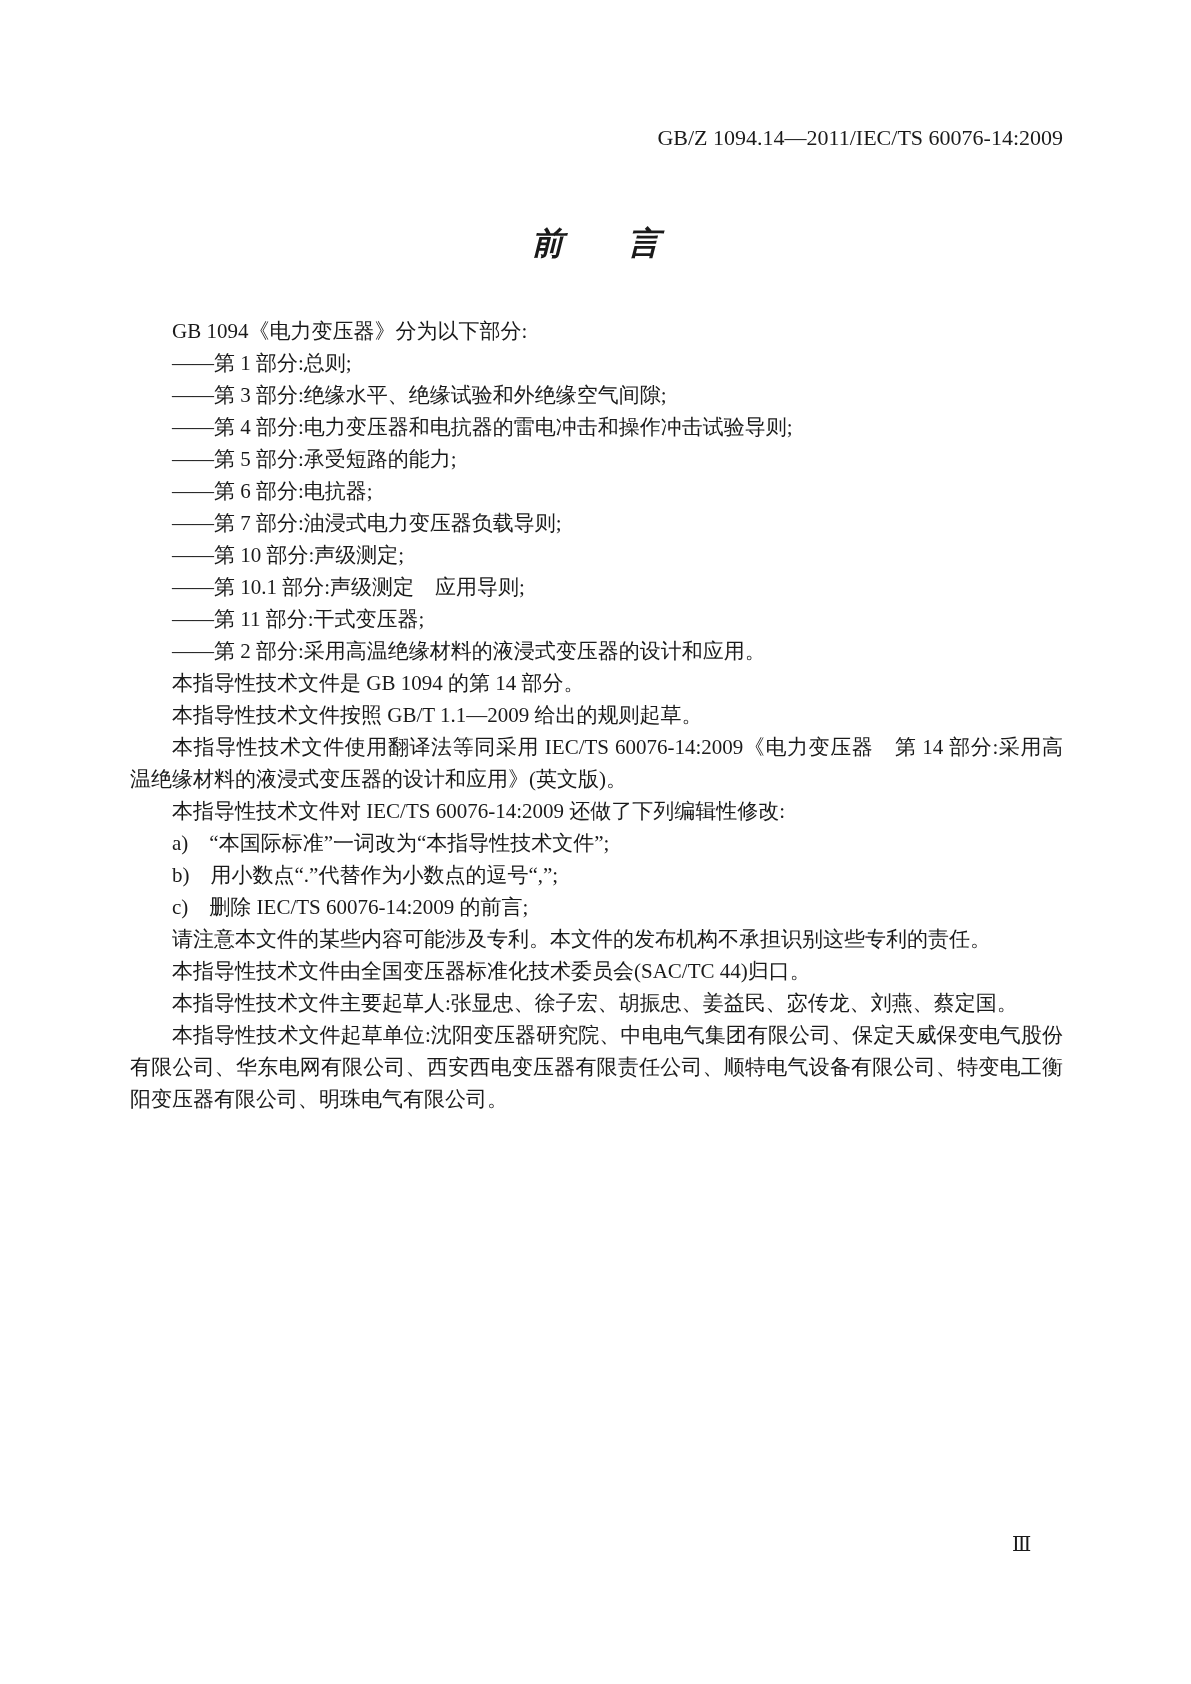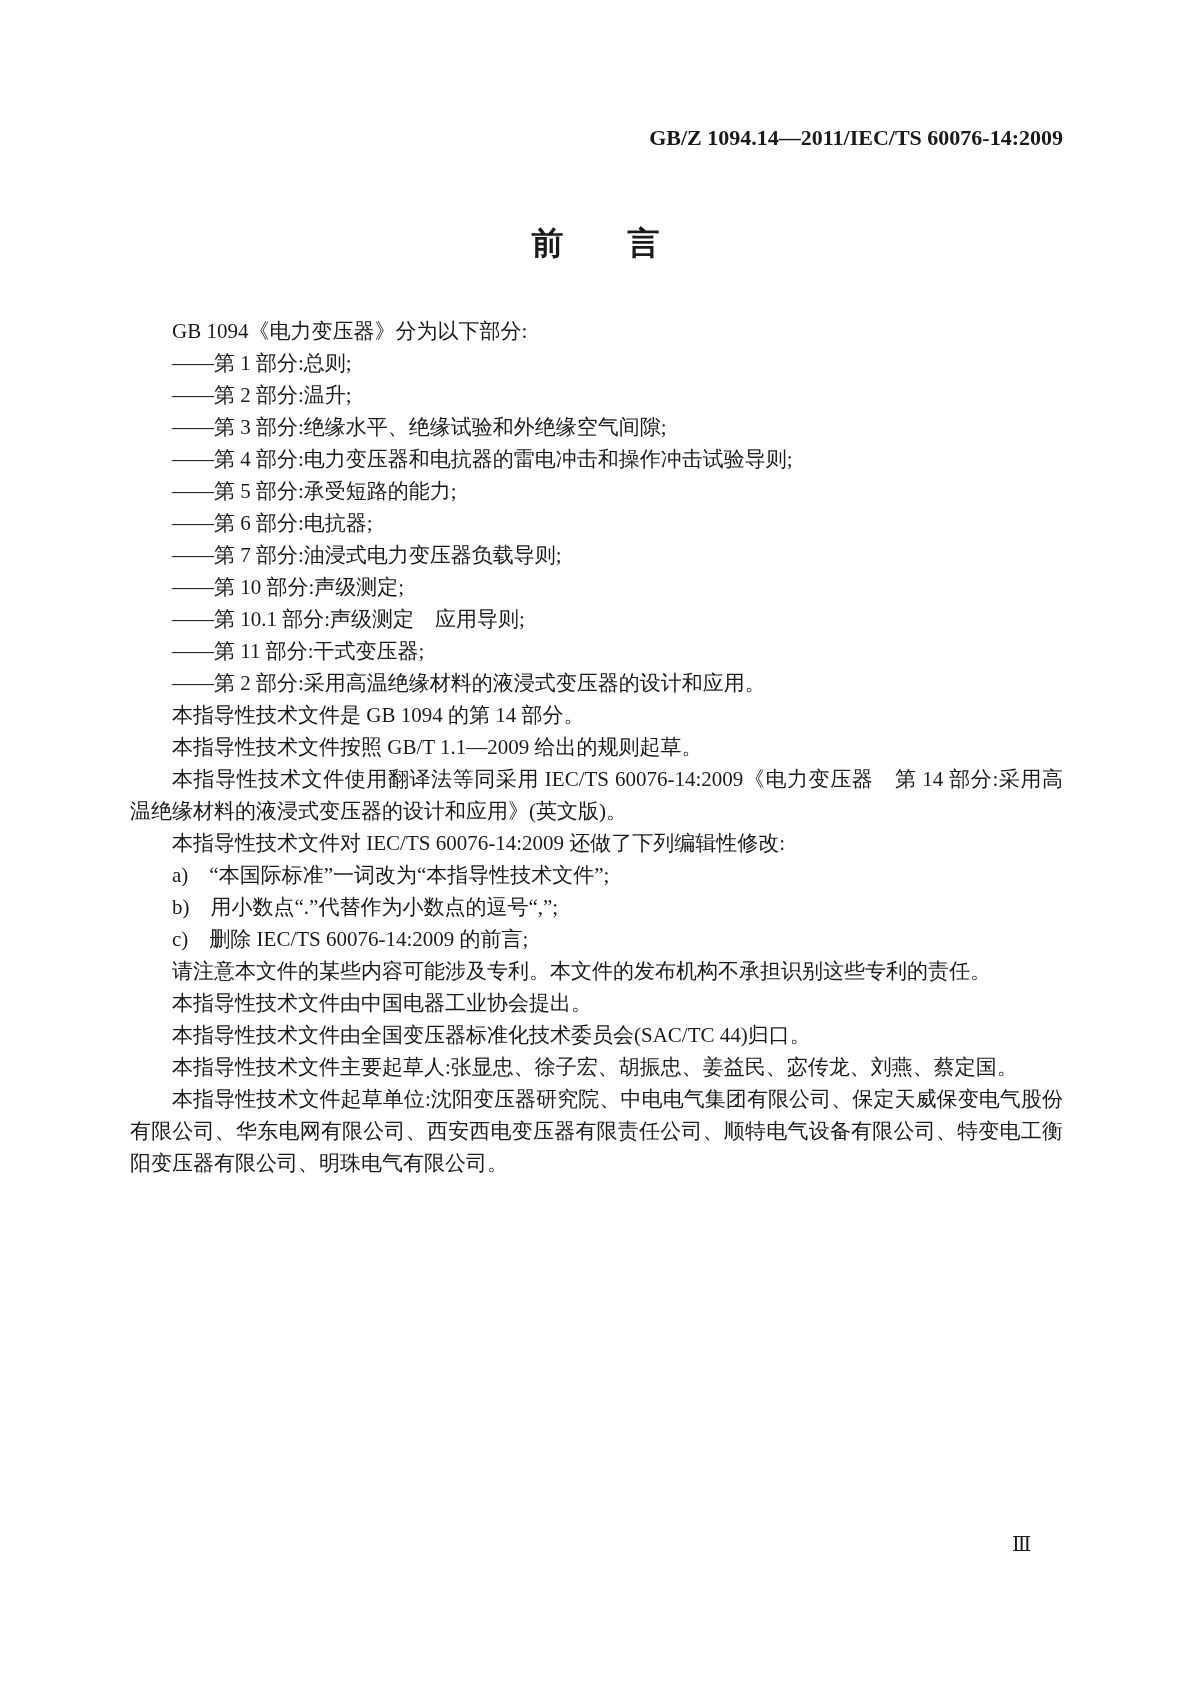--- a/index.html
+++ b/index.html
@@ -15,34 +15,35 @@
     background: #ffffff;
     color: #1a1a1a;
     font-family: "Liberation Serif", "DejaVu Serif", serif;
     overflow: hidden;
   }
   .std-header {
     position: absolute;
     top: 125px;
     right: 128px;
     font-size: 22px;
-    font-weight: bold;
+    font-weight: normal;
     white-space: nowrap;
   }
   .doc-title {
     position: absolute;
     top: 226px;
     left: 0;
     width: 100%;
     text-align: center;
     font-family: "Liberation Sans", "DejaVu Sans", sans-serif;
     font-weight: bold;
     font-size: 32px;
     line-height: 34px;
     letter-spacing: 0;
+    font-style: italic;
   }
   .content {
     position: absolute;
     top: 315px;
     left: 130px;
     width: 933px;
     font-size: 21px;
     line-height: 32px;
     text-align: justify;
   }
@@ -65,42 +66,40 @@
 <div class="page">
 
   <div class="std-header">GB/Z 1094.14—2011/IEC/TS 60076-14:2009</div>
 
   <div class="doc-title">前　　言</div>
 
   <div class="content">
     <p>GB 1094《电力变压器》分为以下部分:</p>
 
     <p>——第 1 部分:总则;</p>
-    <p>——第 2 部分:温升;</p>
     <p>——第 3 部分:绝缘水平、绝缘试验和外绝缘空气间隙;</p>
     <p>——第 4 部分:电力变压器和电抗器的雷电冲击和操作冲击试验导则;</p>
     <p>——第 5 部分:承受短路的能力;</p>
     <p>——第 6 部分:电抗器;</p>
     <p>——第 7 部分:油浸式电力变压器负载导则;</p>
     <p>——第 10 部分:声级测定;</p>
     <p>——第 10.1 部分:声级测定　应用导则;</p>
     <p>——第 11 部分:干式变压器;</p>
     <p>——第 2 部分:采用高温绝缘材料的液浸式变压器的设计和应用。</p>
 
     <p>本指导性技术文件是 GB 1094 的第 14 部分。</p>
     <p>本指导性技术文件按照 GB/T 1.1—2009 给出的规则起草。</p>
     <p>本指导性技术文件使用翻译法等同采用 IEC/TS 60076-14:2009《电力变压器　第 14 部分:采用高温绝缘材料的液浸式变压器的设计和应用》(英文版)。</p>
     <p>本指导性技术文件对 IEC/TS 60076-14:2009 还做了下列编辑性修改:</p>
 
     <p>a)　“本国际标准”一词改为“本指导性技术文件”;</p>
     <p>b)　用小数点“.”代替作为小数点的逗号“,”;</p>
     <p>c)　删除 IEC/TS 60076-14:2009 的前言;</p>
 
     <p>请注意本文件的某些内容可能涉及专利。本文件的发布机构不承担识别这些专利的责任。</p>
-    <p>本指导性技术文件由中国电器工业协会提出。</p>
     <p>本指导性技术文件由全国变压器标准化技术委员会(SAC/TC 44)归口。</p>
     <p>本指导性技术文件主要起草人:张显忠、徐子宏、胡振忠、姜益民、宓传龙、刘燕、蔡定国。</p>
     <p>本指导性技术文件起草单位:沈阳变压器研究院、中电电气集团有限公司、保定天威保变电气股份有限公司、华东电网有限公司、西安西电变压器有限责任公司、顺特电气设备有限公司、特变电工衡阳变压器有限公司、明珠电气有限公司。</p>
   </div>
 
   <div class="page-number">Ⅲ</div>
 
 </div>
 
 </body></html>

